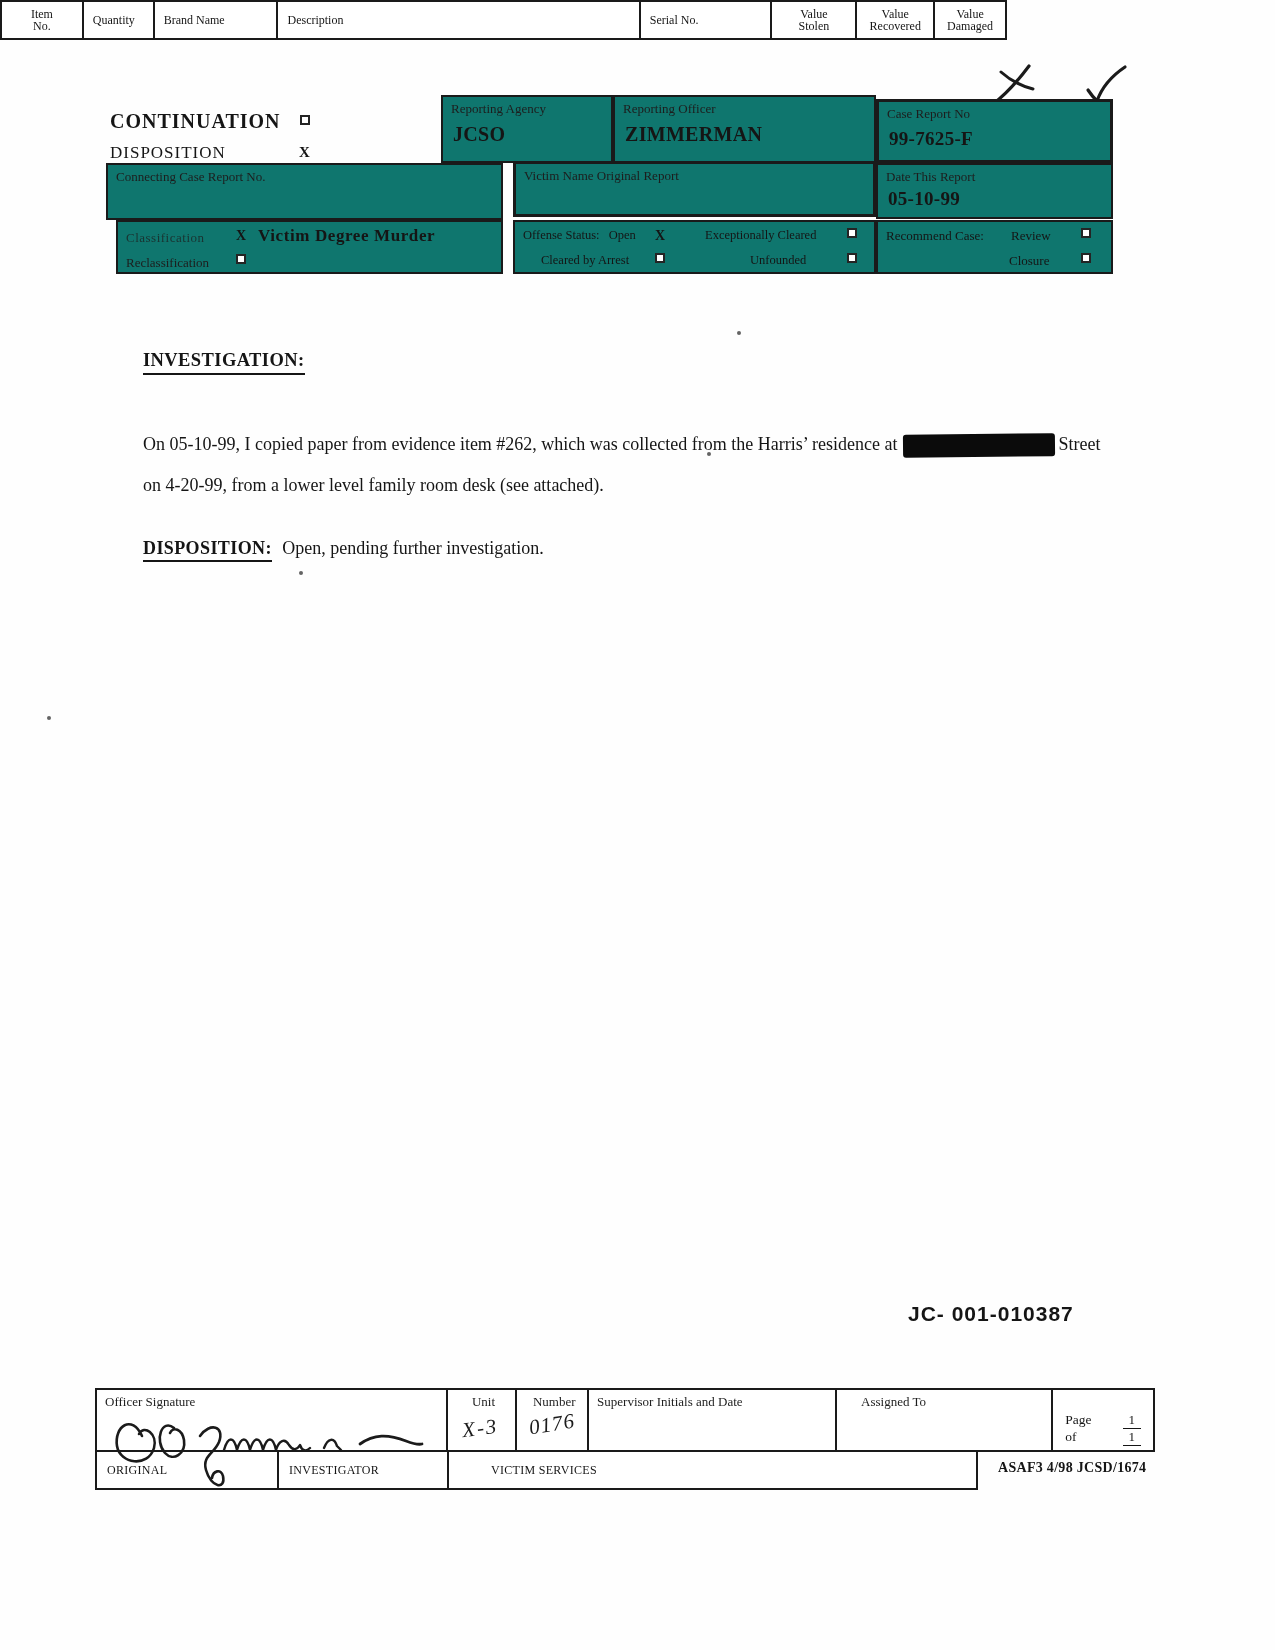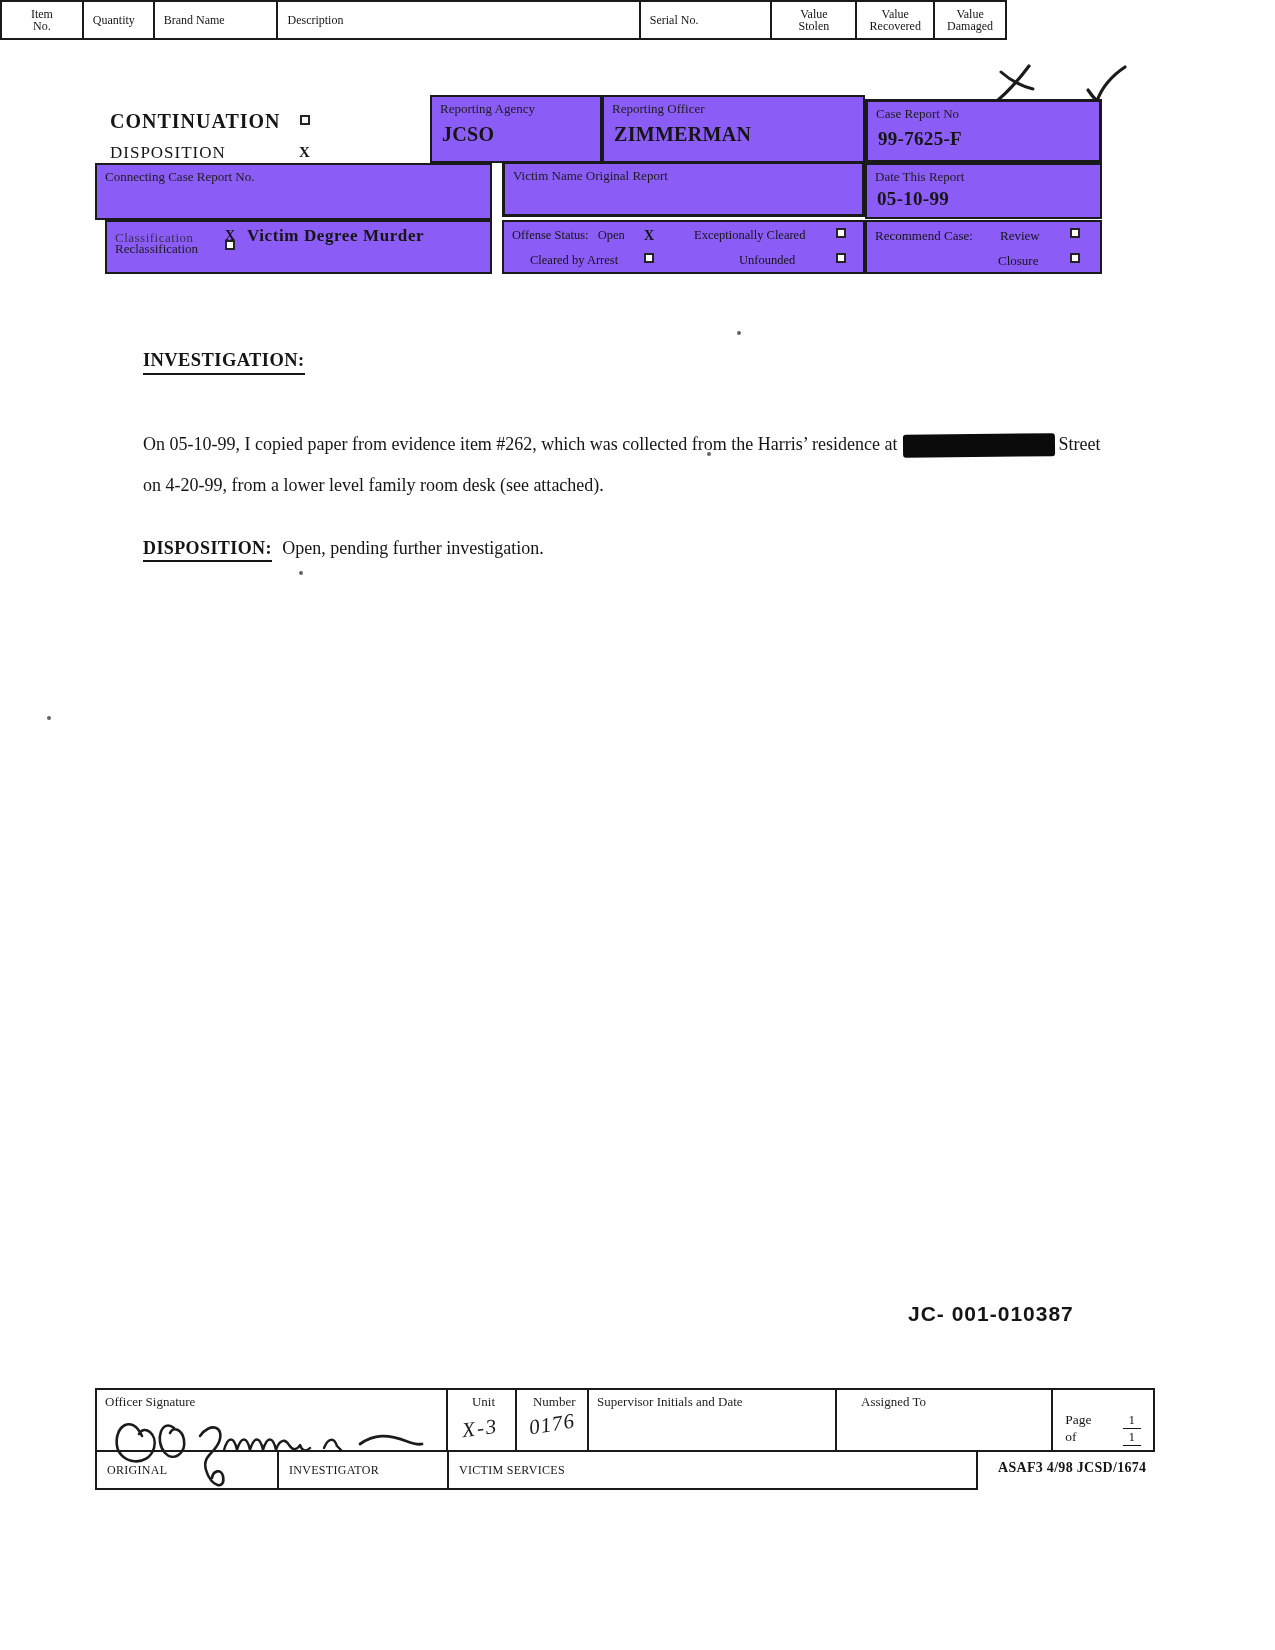--- a/index.html
+++ b/index.html
@@ -1,20 +1,20 @@
 <!DOCTYPE html>
 <html><head>
 <meta charset="utf-8">
 <style>
   * { margin:0; padding:0; box-sizing:border-box; }
   body { background:#9a9a9a; font-family:"Liberation Serif", serif; }
   .page { position:relative; width:1275px; height:1650px; background:#fefefe; color:#151515; overflow:hidden; margin:0 auto; }
 
   .abs { position:absolute; }
-  .fbox { position:absolute; border:2.5px solid #1a1a1a; background:#8b5cf6; }
+  .fbox { position:absolute; border:2.5px solid #1a1a1a; background:#0f766e;margin-left:11px; }
   .fbox.thick { border-width:3px; }
   .flabel { font-size:13px; color:#1d1d1d; }
   .bval { font-weight:bold; font-size:20px; letter-spacing:.3px; }
 
   .cb { display:inline-block; width:10px; height:10px; border:2px solid #242424; vertical-align:middle; background:#fff; }
   .xmark { font-weight:bold; font-size:14px; }
 
   
   .h-continuation { left:110px; top:110px; font-size:20px; font-weight:bold; letter-spacing:1px; }
   .h-supplement { left:110px; top:143px; font-size:17px; letter-spacing:1px; }
@@ -118,21 +118,21 @@
     <span class="flabel">Date This Report</span>
     <span class="bval" style="font-size:19px; padding-top:3px;">05-10-99</span>
   </div>
 
   <div class="fbox box-class">
     <div class="rowline" style="top:6px;">
       <span class="flabel smudge" style="display:inline; padding:0 0 0 8px;">Classification</span>
       <span class="xmark" style="position:absolute; left:118px; top:0;">X</span>
       <span style="position:absolute; left:140px; top:-2px; font-weight:bold; font-size:17px; letter-spacing:.6px;">Victim Degree Murder</span>
     </div>
-    <div class="rowline" style="top:17px;">
+    <div class="rowline" style="top:31px;">
       <span class="flabel" style="display:inline; padding:0 0 0 8px;">Reclassification</span>
       <span class="cb" style="position:absolute; left:118px; top:1px;"></span>
     </div>
   </div>
 
   <div class="fbox box-offense">
     <div class="rowline" style="top:6px; font-size:12.5px;">
       <span style="padding-left:8px;">Offense Status:</span>
       <span style="padding-left:6px;">Open</span>
       <span class="xmark" style="position:absolute; left:140px; top:0;">X</span>
@@ -214,21 +214,21 @@
       <div class="prow">
         <span>of</span>
         <span class="pnum">1</span>
       </div>
     </div>
   </div>
 
   <div class="abs f-row2">
     <div class="fcell" style="width:182px;">ORIGINAL</div>
     <div class="fcell" style="width:170px;">INVESTIGATOR</div>
-    <div class="fcell" style="width:193px;">VICTIM SERVICES</div>
+    <div class="fcell" style="width:193px;margin-left:32px;">VICTIM SERVICES</div>
   </div>
   <div class="abs form-num">ASAF3 4/98 JCSD/1674</div>
 
   <svg class="ink" style="left:112px; top:1398px; z-index:5;" width="330" height="100" viewBox="0 0 330 100">
     <path d="M30,38 C20,16 2,28 5,48 C8,66 36,70 42,50 C46,36 32,26 27,36" stroke-width="2.6"></path>
     <path d="M62,30 C50,20 42,42 53,55 C61,64 74,56 72,42 C70,31 61,28 58,35" stroke-width="2.6"></path>
     <path d="M88,38 C98,24 113,28 107,44 C102,56 90,58 94,72 C99,90 114,92 111,78 C109,70 101,73 100,80" stroke-width="2.6"></path>
     <path d="M112,52 c4,-14 10,-14 13,0 c4,-14 10,-14 13,0 c4,-14 10,-14 13,0 c4,-14 10,-14 13,0 c3,-10 9,-12 13,-5 c4,6 8,5 11,0 c2,6 6,7 10,3" stroke-width="2.4"></path>
     <path d="M212,50 c4,-10 10,-11 13,-2 l4,4" stroke-width="2.4"></path>
     <path d="M248,46 c14,-10 28,-10 46,-3 c8,3 12,4 16,3" stroke-width="2.8"></path>

